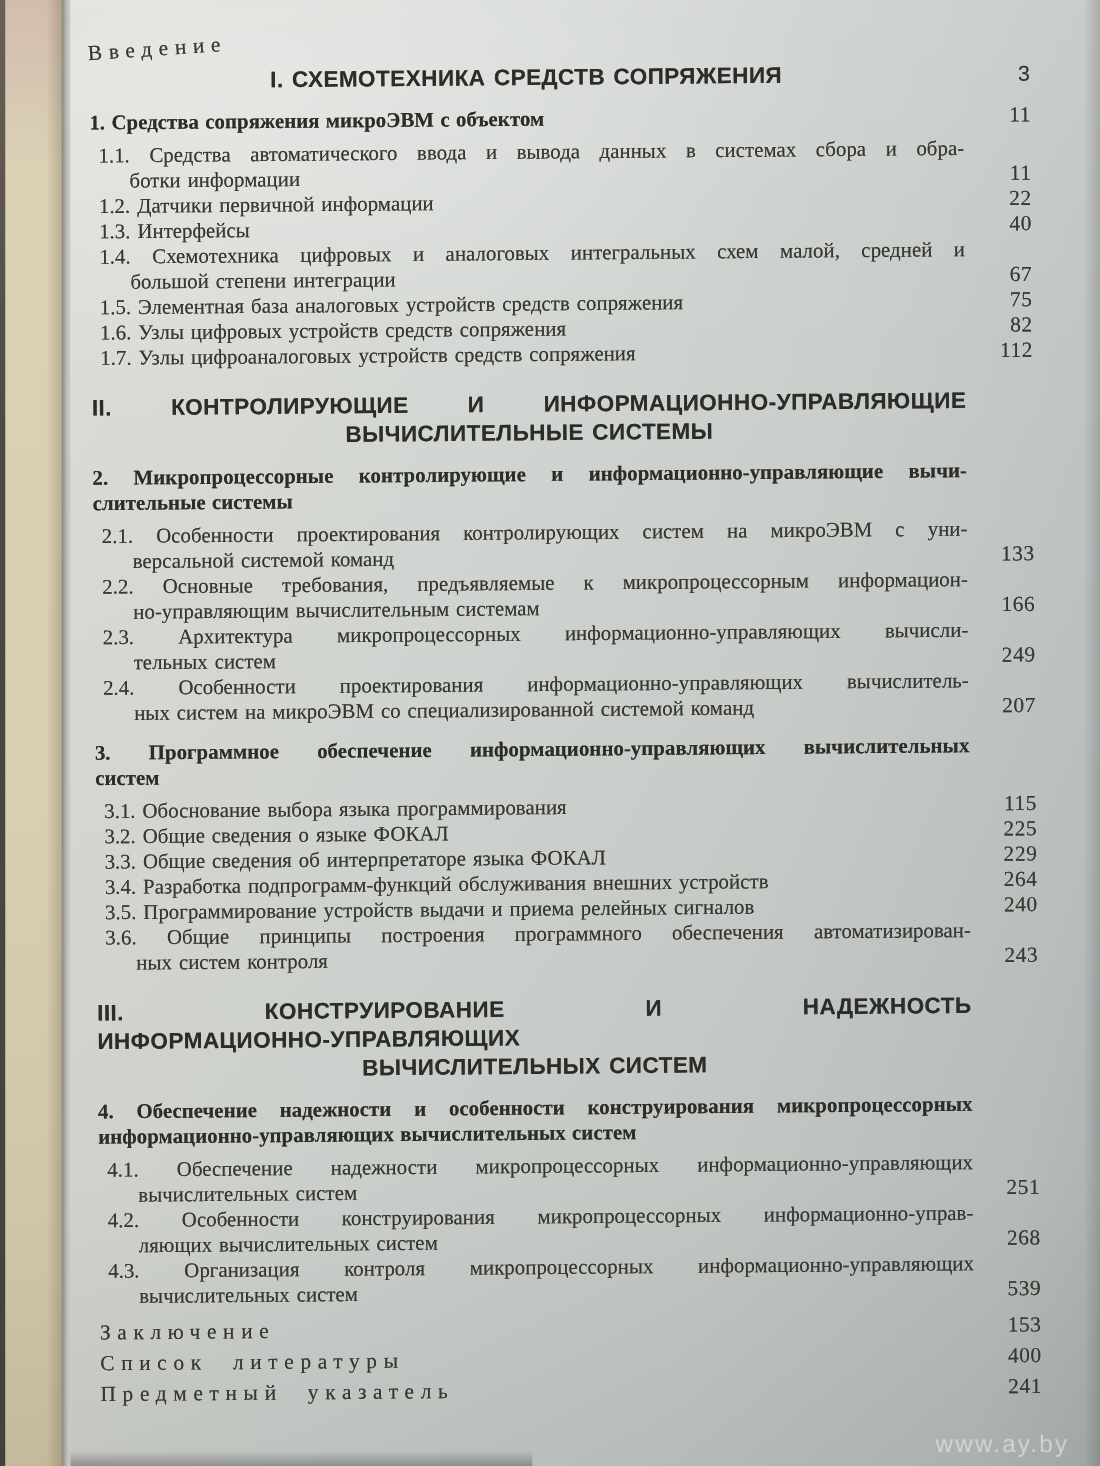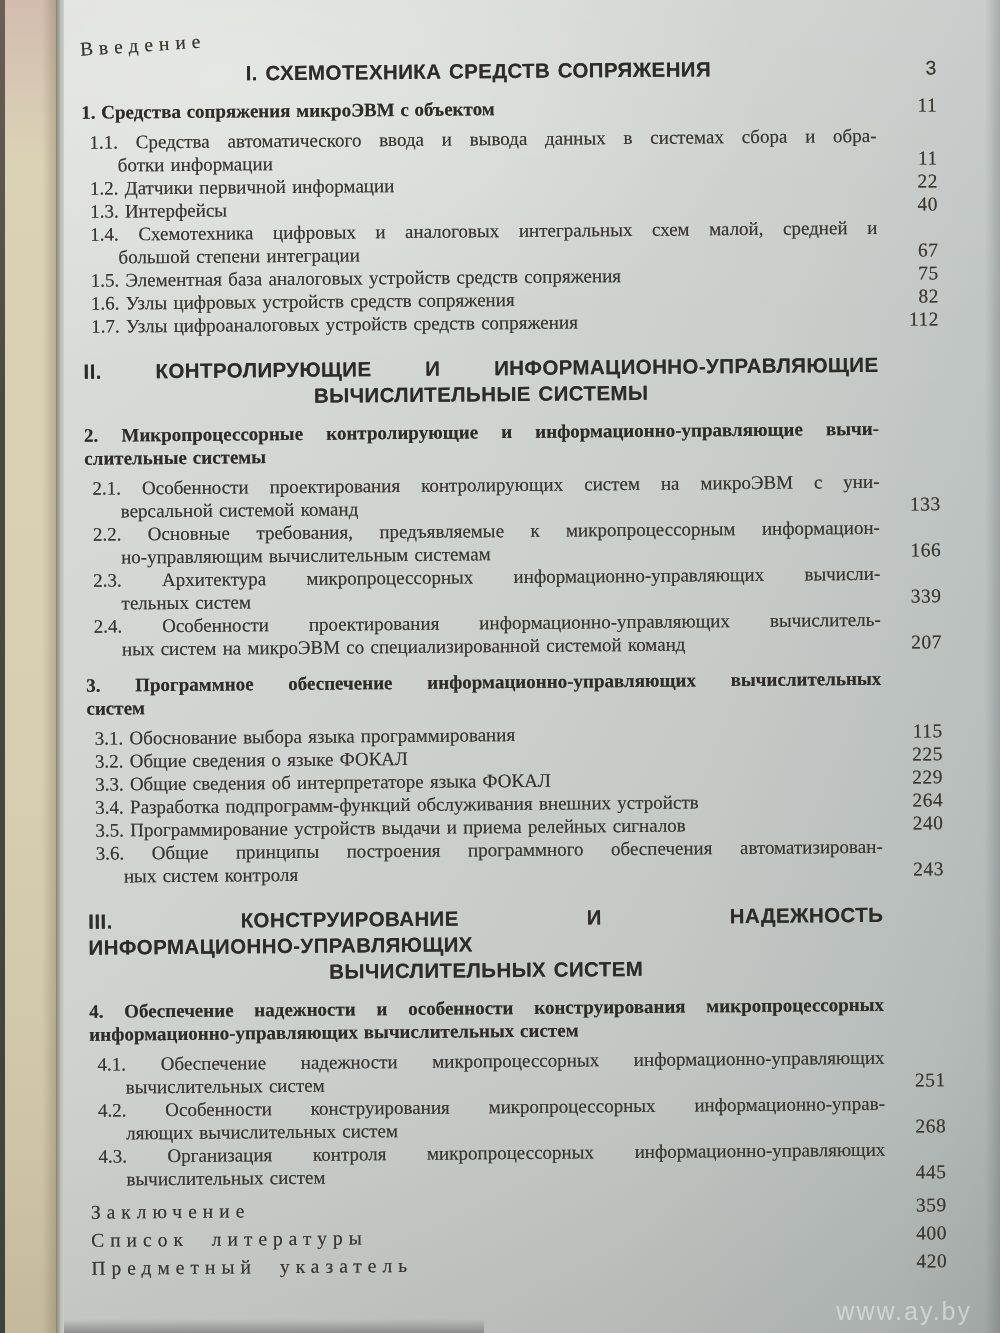--- a/index.html
+++ b/index.html
@@ -63,21 +63,21 @@
   
   .t-spaced { line-height:28px; font-size:19.5px; }
   .t-spaced .txt { letter-spacing:6px; word-spacing:12px; }
   .t-spaced.v-intro { line-height:24px; }
   .t-spaced.v-intro .line { transform:rotate(-3.4deg); transform-origin:0 100%; }
   .t-spaced.v-tail { margin-top:0; }
   .entry.gap-before { margin-top:8px; }
 
   
   .watermark { position:absolute; right:28px; bottom:7px;
-    font-family:"Liberation Sans", sans-serif; font-size:25px; letter-spacing:2px;
+    font-family:"Liberation Sans", sans-serif; font-size:22px; letter-spacing:2px;
     color:rgba(248,250,252,0.40); text-shadow:0 0 1px rgba(255,255,255,0.15); }
 </style>
 </head>
 <body>
 
 <div class="photo">
   <div class="edge-dark-left"></div>
   <div class="edge-cream"></div>
   <div class="edge-seam"></div>
 
@@ -126,21 +126,21 @@
         <div class="entry t-item">
           <div class="line fill"><span class="txt">2.1. Особенности проектирования контролирующих систем на микроЭВМ с уни-</span></div>
           <div class="line last cont"><span class="txt">версальной системой команд</span><span class="num">133</span></div>
         </div>
         <div class="entry t-item">
           <div class="line fill"><span class="txt">2.2. Основные требования, предъявляемые к микропроцессорным информацион-</span></div>
           <div class="line last cont"><span class="txt">но-управляющим вычислительным системам</span><span class="num">166</span></div>
         </div>
         <div class="entry t-item">
           <div class="line fill"><span class="txt">2.3. Архитектура микропроцессорных информационно-управляющих вычисли-</span></div>
-          <div class="line last cont"><span class="txt">тельных систем</span><span class="num">339</span></div>
+          <div class="line last cont"><span class="txt">тельных систем</span><span class="num">249</span></div>
         </div>
         <div class="entry t-item">
           <div class="line fill"><span class="txt">2.4. Особенности проектирования информационно-управляющих вычислитель-</span></div>
           <div class="line last cont"><span class="txt">ных систем на микроЭВМ со специализированной системой команд</span><span class="num">207</span></div>
         </div>
         <div class="entry t-section">
           <div class="line fill"><span class="txt">3. Программное обеспечение информационно-управляющих вычислительных</span></div>
           <div class="line last cont"><span class="txt">систем</span></div>
         </div>
         <div class="entry t-item">
@@ -174,27 +174,27 @@
         <div class="entry t-item">
           <div class="line fill"><span class="txt">4.1. Обеспечение надежности микропроцессорных информационно-управляющих</span></div>
           <div class="line last cont"><span class="txt">вычислительных систем</span><span class="num">251</span></div>
         </div>
         <div class="entry t-item">
           <div class="line fill"><span class="txt">4.2. Особенности конструирования микропроцессорных информационно-управ-</span></div>
           <div class="line last cont"><span class="txt">ляющих вычислительных систем</span><span class="num">268</span></div>
         </div>
         <div class="entry t-item">
           <div class="line fill"><span class="txt">4.3. Организация контроля микропроцессорных информационно-управляющих</span></div>
-          <div class="line last cont"><span class="txt">вычислительных систем</span><span class="num">445</span></div>
+          <div class="line last cont"><span class="txt">вычислительных систем</span><span class="num">539</span></div>
         </div>
         <div class="entry t-spaced v-tail gap-before">
-          <div class="line last"><span class="txt">Заключение</span><span class="num">359</span></div>
+          <div class="line last"><span class="txt">Заключение</span><span class="num">153</span></div>
         </div>
         <div class="entry t-spaced v-tail">
           <div class="line last"><span class="txt">Список литературы</span><span class="num">400</span></div>
         </div>
         <div class="entry t-spaced v-tail">
-          <div class="line last"><span class="txt">Предметный указатель</span><span class="num">420</span></div>
+          <div class="line last"><span class="txt">Предметный указатель</span><span class="num">241</span></div>
         </div>
       </div>
     <div class="watermark">www.ay.by</div>
   </div>
 </div>
 
 </body></html>

